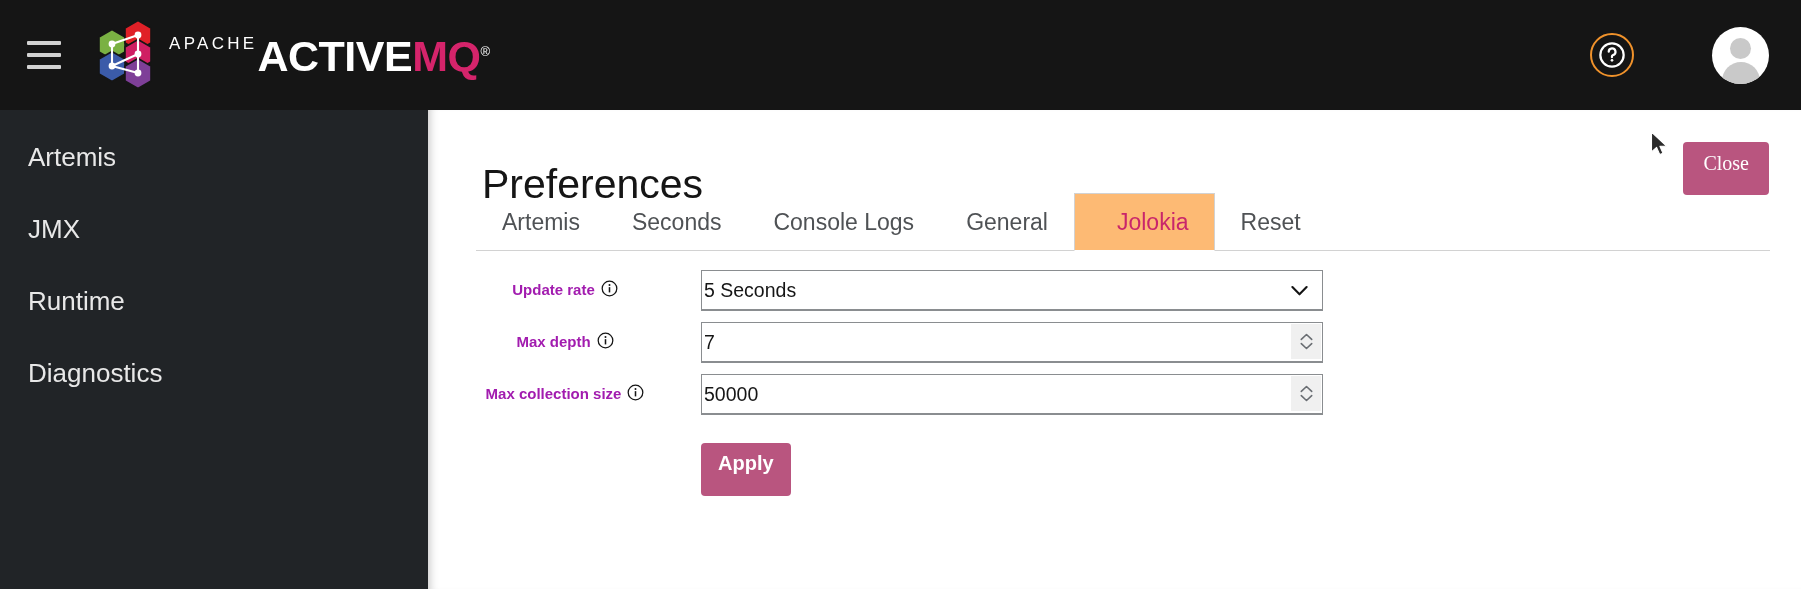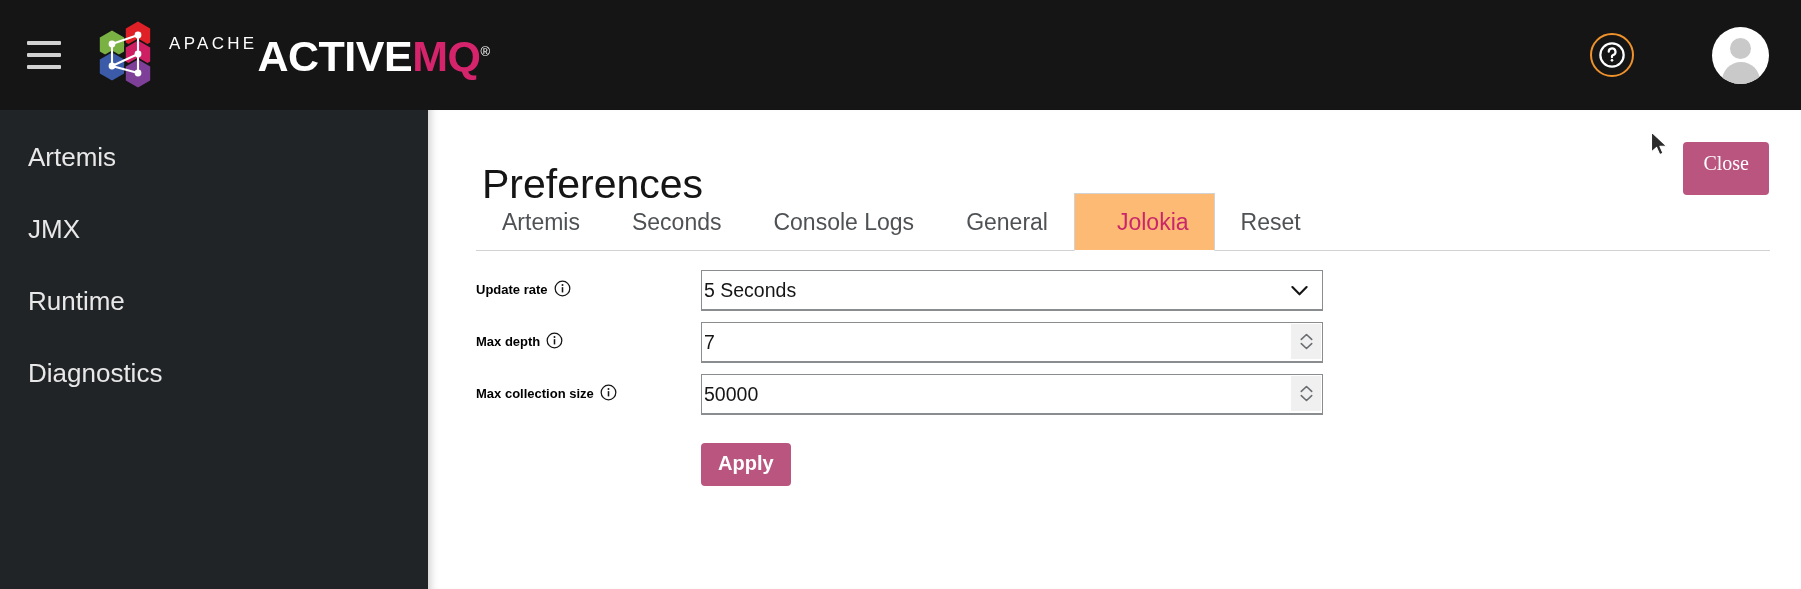--- a/index.html
+++ b/index.html
@@ -236,26 +236,26 @@
     top: 160px;
     width: 1294px;
   }
   .form-row {
     display: flex;
     align-items: flex-start;
     margin-bottom: 11px;
   }
   .form-label {
     width: 178px;
-    text-align: left;
+    text-align: center;
     padding-right: 0;
     padding-top: 10px;
-    font-size: 13px;
+    font-size: 15px;
     font-weight: 700;
-    color: #000000;
+    color: #a21caf;
     line-height: 1.35;
     font-family: "Liberation Sans", sans-serif;
   }
   .info-icon {
     display: inline-block;
     vertical-align: middle;
     margin-left: 6px;
     cursor: pointer;
   }
   .form-control-wrap {
@@ -309,21 +309,21 @@
   .apply-row {
     margin-top: 28px;
     margin-left: 225px;
   }
   .apply-btn {
     background: #b9557f;
     color: #ffffff;
     border: none;
     font-size: 20px;
     font-weight: 700;
-    padding: 9px 17px 11px;
+    padding: 9px 17px 21px;
     border-radius: 4px;
     cursor: pointer;
     font-family: "Liberation Sans", sans-serif;
   }
   .hint {
     margin-top: 18px;
     font-size: 19.5px;
     color: #6a6e73;
     font-family: "Liberation Sans", sans-serif;
   }

